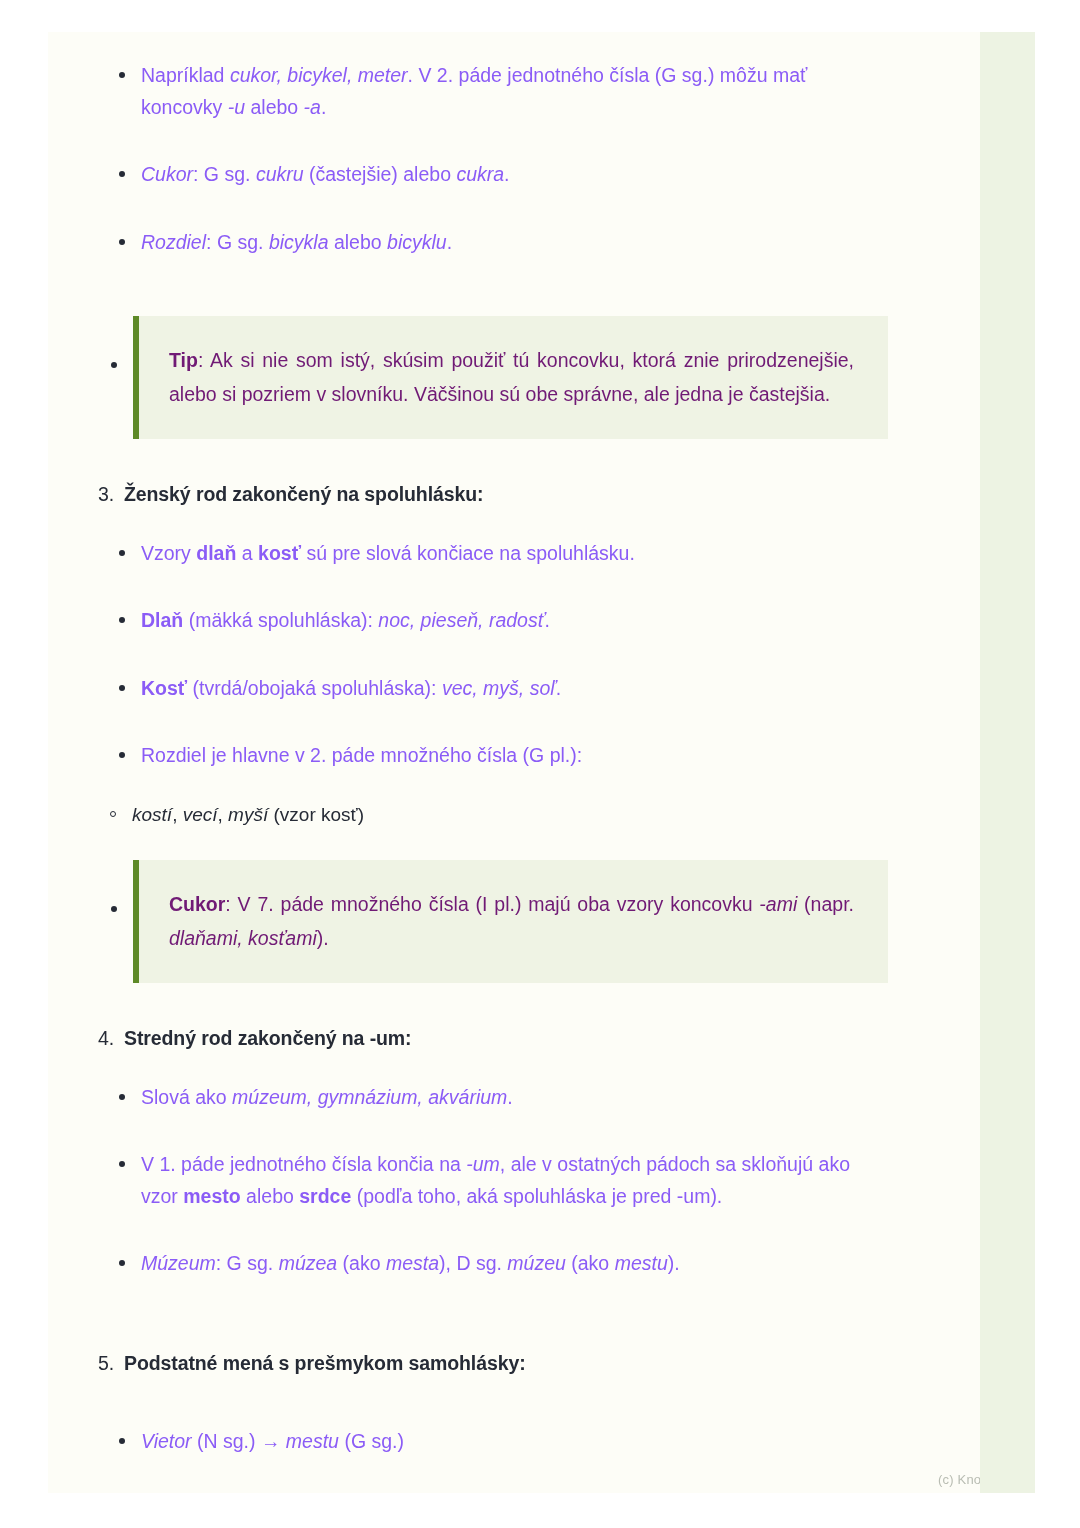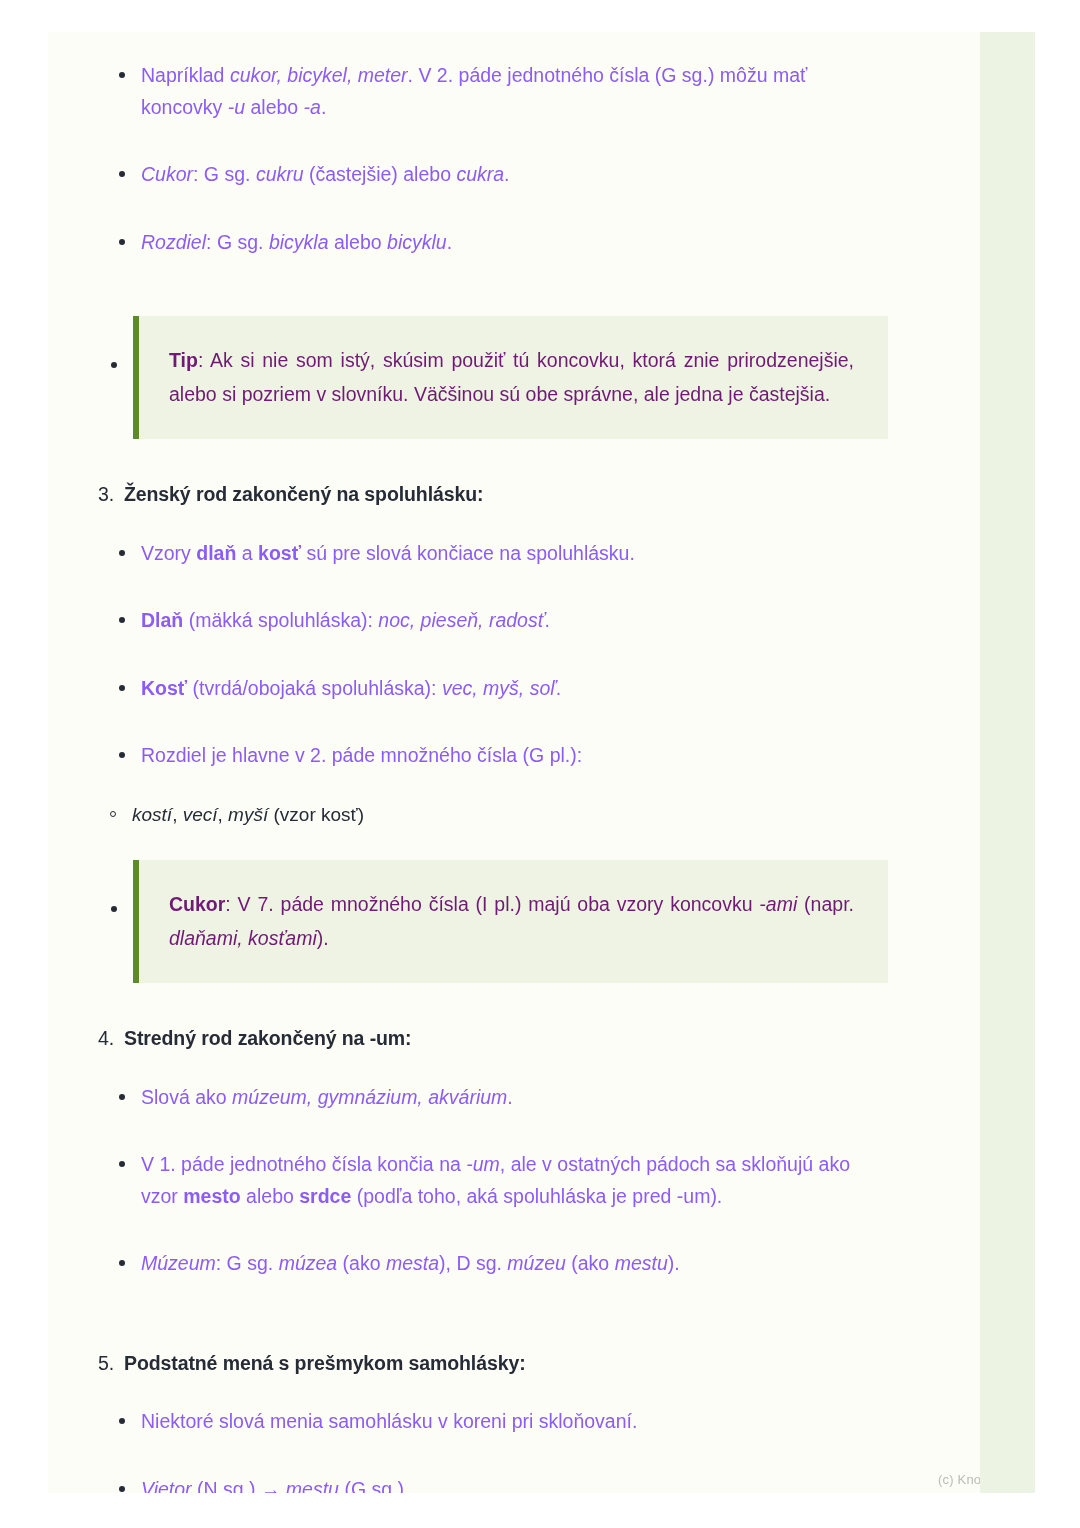--- a/index.html
+++ b/index.html
@@ -190,21 +190,20 @@
       <div class="spacer-sm"></div>
       <div class="ul-item">Slová ako <em>múzeum, gymnázium, akvárium</em>.</div>
       <div class="spacer-sm"></div>
       <div class="ul-item">V 1. páde jednotného čísla končia na <em>-um</em>, ale v ostatných pádoch sa skloňujú ako vzor <strong>mesto</strong> alebo <strong>srdce</strong> (podľa toho, aká spoluhláska je pred -um).</div>
       <div class="spacer-sm"></div>
       <div class="ul-item"><em>Múzeum</em>: G sg. <em>múzea</em> (ako <em>mesta</em>), D sg. <em>múzeu</em> (ako <em>mestu</em>).</div>
       <div class="spacer-sm"></div>
       <div class="spacer-lg"></div>
       <div class="ol-item"><span class="num">5.</span><span class="htext">Podstatné mená s prešmykom samohlásky:</span></div>
       <div class="spacer-sm"></div>
-      <div class="ul-item">Niektoré slová menia samohlásku v koreni pri skloňovaní.</div>
       <div class="spacer-sm"></div>
       <div class="ul-item"><em>Vietor</em> (N sg.) → <em>mestu</em> (G sg.)</div>
       <div class="spacer-sm"></div>
       <div class="ul-item"><em>Oheň</em> (N sg.) → <em>ohňa</em> (G sg.)</div>
       <div class="spacer-sm"></div>
       <div class="ul-item"><em>Chlieb</em> (N sg.) → <em>chleba</em> (G sg.)</div>
     </div>
   <div class="watermark">(c) Knowunity 2025</div>
 </div>
 

